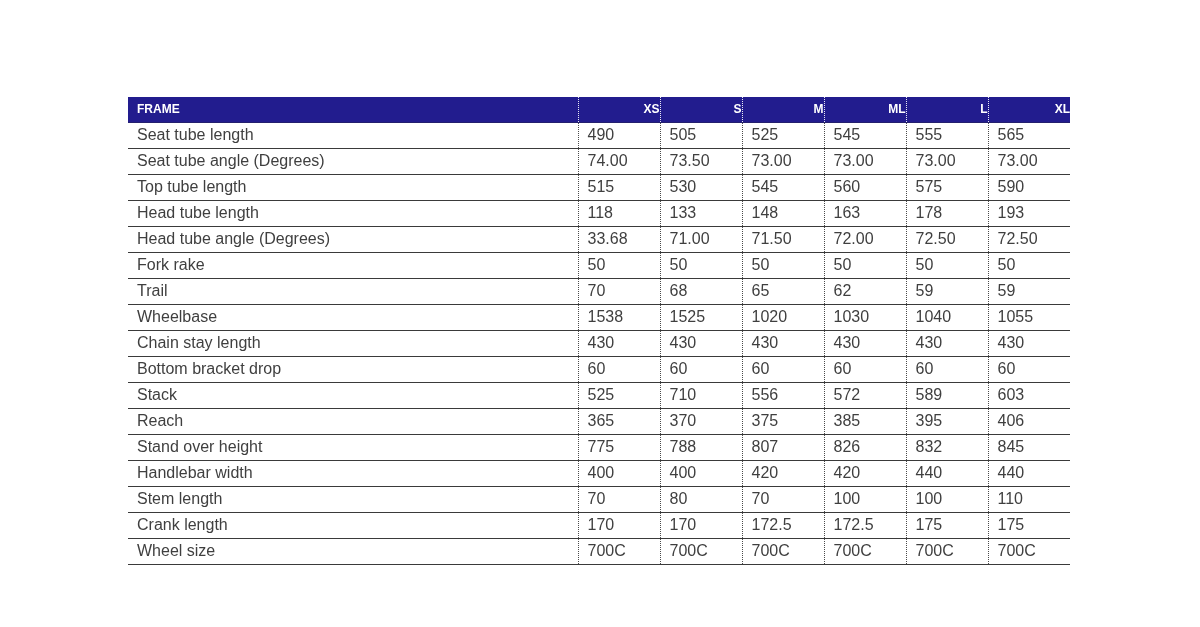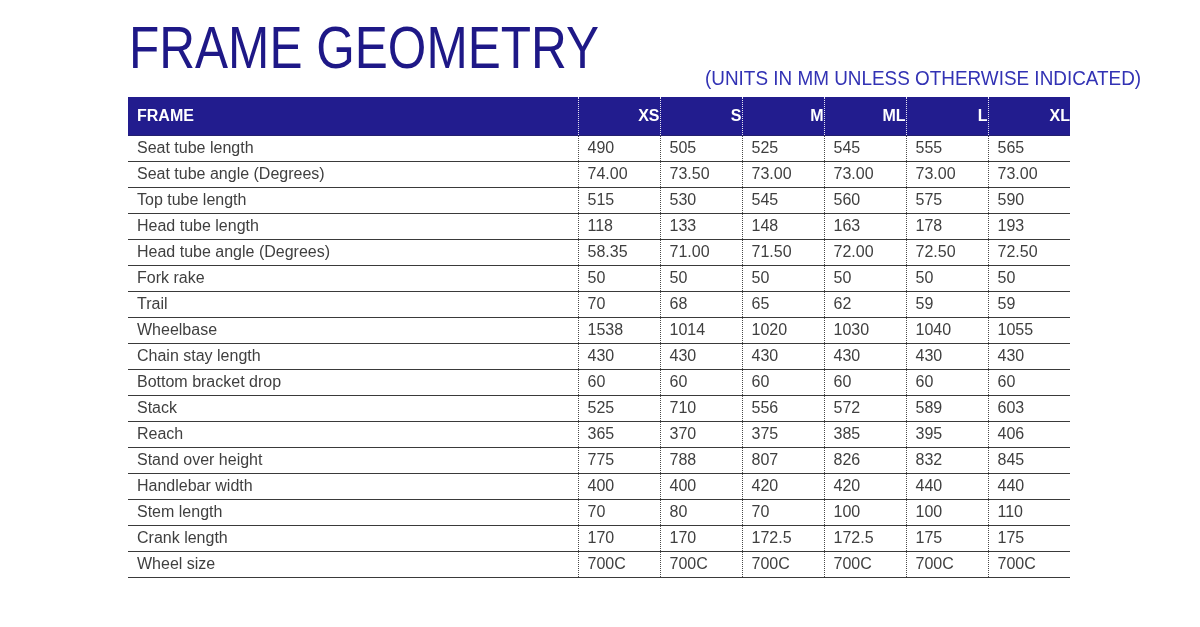--- a/index.html
+++ b/index.html
@@ -52,24 +52,24 @@
     width: 942px;
     border-collapse: collapse;
     table-layout: fixed;
   }
   table.geo col.c-label { width: 450px; }
   table.geo col.c-val   { width: 82px; }
 
   table.geo th {
     background: #221C8E;
     color: #ffffff;
-    font-size: 16px;
+    font-size: 12px;
     font-weight: bold;
     text-align: left;
-    height: 38px;
+    height: 25px;
     padding: 0 0 0 9px;
     border-bottom: 1px solid #24206e;
     vertical-align: middle;
   }
   table.geo th.val { border-left: 1px dotted #e8e8f4; text-align: right; }
 
   table.geo td {
     color: #3F3F3F;
     font-size: 16px;
     font-weight: normal;
@@ -81,24 +81,20 @@
     white-space: nowrap;
     overflow: hidden;
   }
   table.geo td.val { border-left: 1px dotted #4a4a4a; }
 </style>
 </head>
 <body>
 
 <div class="page">
 
-  <div class="title-wrap">
-    <span class="page-title">FRAME GEOMETRY</span>
-    <span class="page-subtitle">(UNITS IN MM UNLESS OTHERWISE INDICATED)</span>
-  </div>
 
   <table class="geo">
     <colgroup>
       <col class="c-label">
       <col class="c-val">
         <col class="c-val">
         <col class="c-val">
       <col class="c-val">
         <col class="c-val">
         <col class="c-val">
@@ -146,21 +142,21 @@
           <td>Head tube length</td>
           <td class="val">118</td>
           <td class="val">133</td>
           <td class="val">148</td>
           <td class="val">163</td>
           <td class="val">178</td>
           <td class="val">193</td>
         </tr>
         <tr>
           <td>Head tube angle (Degrees)</td>
-          <td class="val">58.35</td>
+          <td class="val">33.68</td>
           <td class="val">71.00</td>
           <td class="val">71.50</td>
           <td class="val">72.00</td>
           <td class="val">72.50</td>
           <td class="val">72.50</td>
         </tr>
         <tr>
           <td>Fork rake</td>
           <td class="val">50</td>
           <td class="val">50</td>
@@ -174,21 +170,21 @@
           <td class="val">70</td>
           <td class="val">68</td>
           <td class="val">65</td>
           <td class="val">62</td>
           <td class="val">59</td>
           <td class="val">59</td>
         </tr>
         <tr>
           <td>Wheelbase</td>
           <td class="val">1538</td>
-          <td class="val">1014</td>
+          <td class="val">1525</td>
           <td class="val">1020</td>
           <td class="val">1030</td>
           <td class="val">1040</td>
           <td class="val">1055</td>
         </tr>
         <tr>
           <td>Chain stay length</td>
           <td class="val">430</td>
           <td class="val">430</td>
           <td class="val">430</td>

